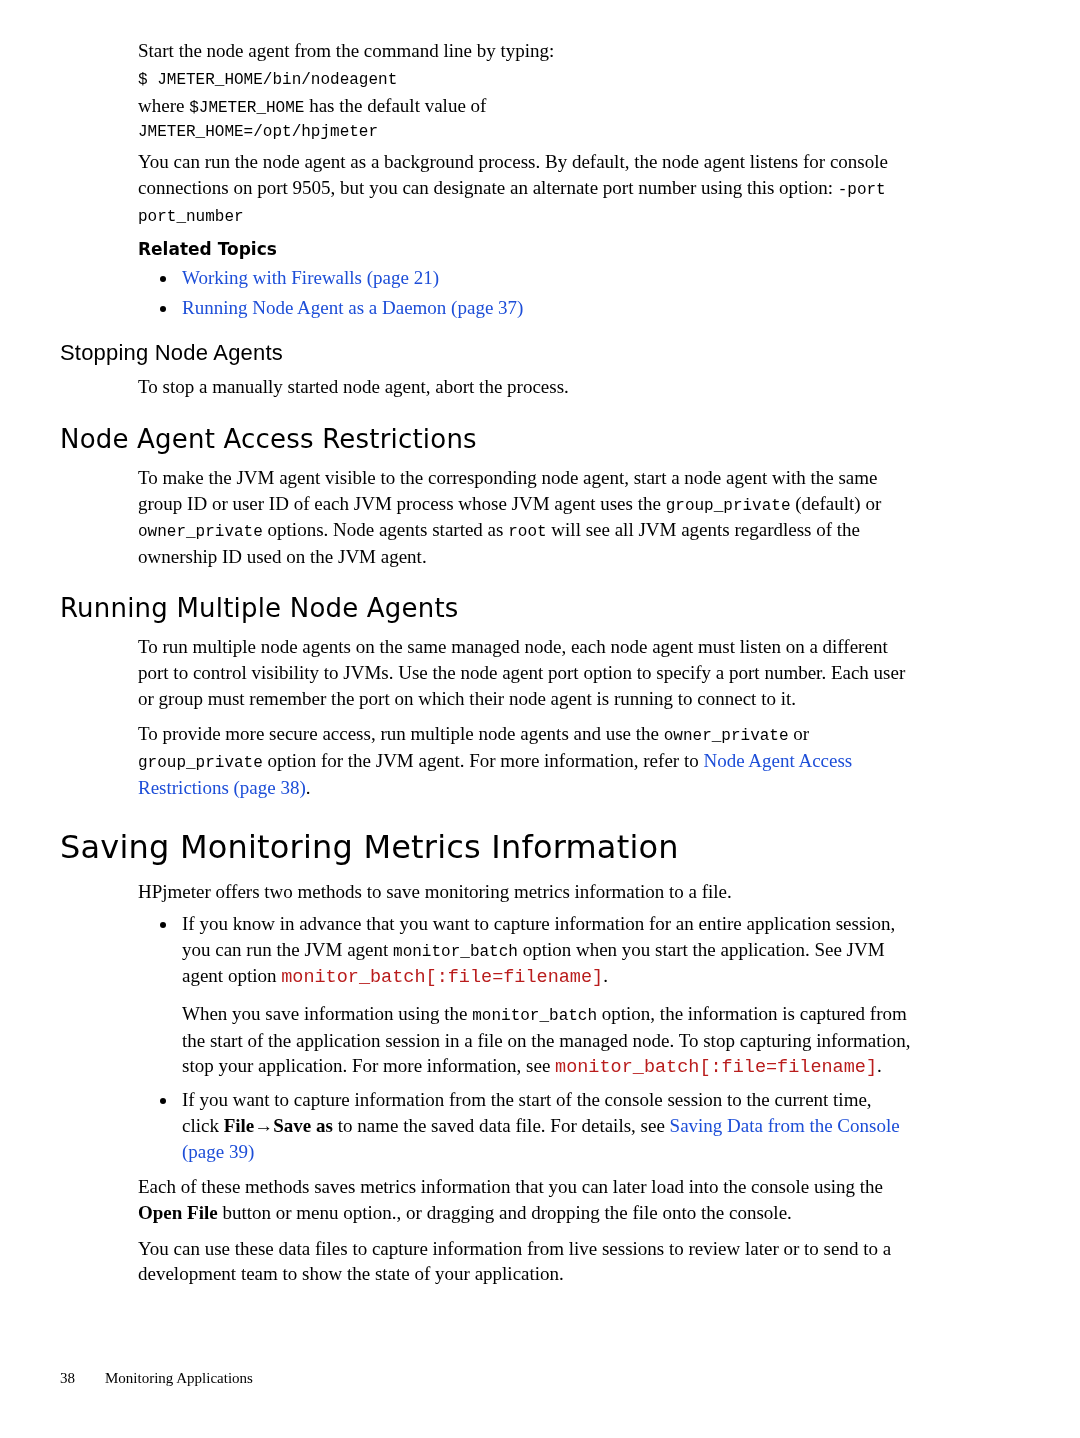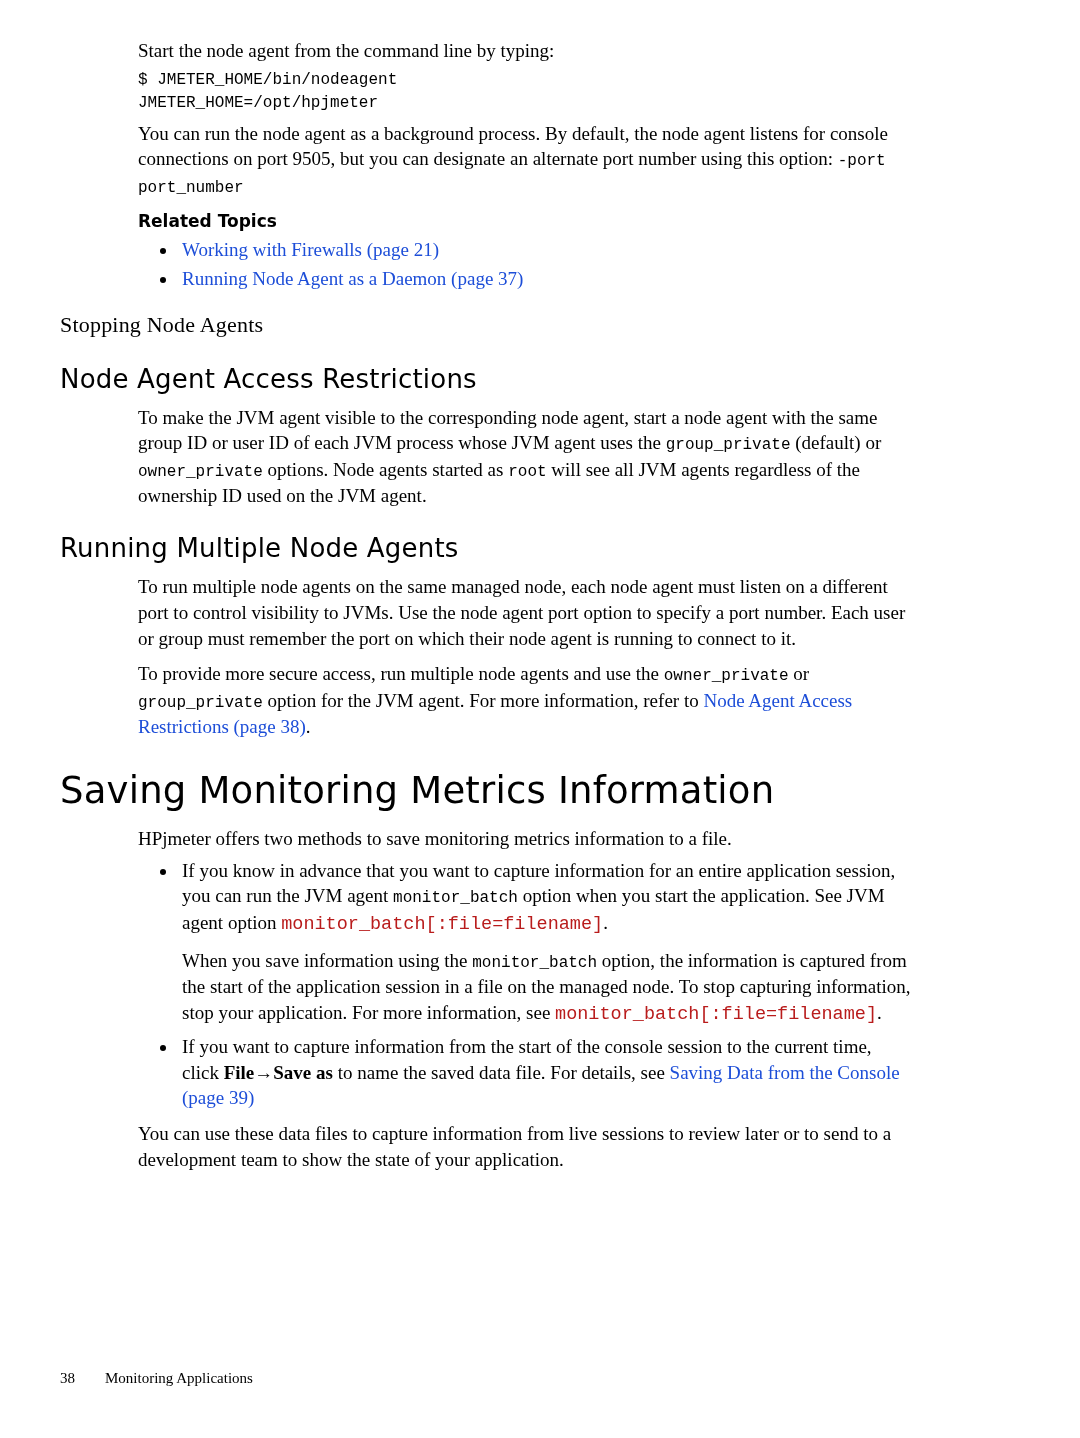--- a/index.html
+++ b/index.html
@@ -46,70 +46,76 @@
     margin-bottom: 4px;
     padding-left: 4px;
   }
   .link { color: #1d4ed8; }
   .link-mono {
     color: #b91c1c;
     font-family: "Courier New", Courier, monospace;
     font-size: 18.5px;
   }
   h3.sub3 {
-    font-family: Liberation Serif, serif;
+    font-family: Liberation Sans, sans-serif;
     font-weight: 400;
     font-size: 22px;
     margin: 18px 0 6px 0;
     letter-spacing: 0.2px;
   }
   h2.sub2 {
     font-family: "Trebuchet MS", "Lucida Grande", "DejaVu Sans", sans-serif;
     font-weight: 400;
     font-size: 26px;
     margin: 22px 0 8px 0;
     letter-spacing: 0.2px;
   }
   h1.sub1 {
     font-family: "Trebuchet MS", "Lucida Grande", "DejaVu Sans", sans-serif;
     font-weight: 400;
-    font-size: 37px;
+    font-size: 32px;
     margin: 26px 0 10px 0;
     letter-spacing: 0.2px;
   }
   .footer {
     position: absolute;
     bottom: 50px;
     left: 60px;
     font-size: 15px;
   }
   .footer .pnum { margin-right: 30px; }
   .bold { font-weight: 700; text-align: right; }
 </style>
 </head>
 <body>
 
 <div class="page">
 
   <div class="body-col">
     <p>Start the node agent from the command line by typing:</p>
     <p class="mono tight">$ JMETER_HOME/bin/nodeagent</p>
+    <p class="tight">
+      <span>where </span><span class="mono">$JMETER_HOME</span><span> has the default value of</span>
+    </p>
     <p class="mono">JMETER_HOME=/opt/hpjmeter</p>
     <p>
       <span>You can run the node agent as a background process. By default, the node agent listens for console connections on port 9505, but you can designate an alternate port number using this option: </span><span class="mono">-port port_number</span>
     </p>
 
     <div class="related-heading">Related Topics</div>
     <ul class="bullets">
       <li><span class="link">Working with Firewalls (page 21)</span></li>
       <li><span class="link">Running Node Agent as a Daemon (page 37)</span></li>
     </ul>
   </div>
 
   <h3 class="sub3">Stopping Node Agents</h3>
+  <div class="body-col">
+    <p>To stop a manually started node agent, abort the process.</p>
+  </div>
 
   <h2 class="sub2">Node Agent Access Restrictions</h2>
   <div class="body-col">
     <p>
       <span>To make the JVM agent visible to the corresponding node agent, start a node agent with the same group ID or user ID of each JVM process whose JVM agent uses the </span><span class="mono">group_private</span><span> (default) or </span><span class="mono">owner_private</span><span> options. Node agents started as </span><span class="mono">root</span><span> will see all JVM agents regardless of the ownership ID used on the JVM agent.</span>
     </p>
   </div>
 
   <h2 class="sub2">Running Multiple Node Agents</h2>
   <div class="body-col">
@@ -132,19 +138,22 @@
           <span>When you save information using the </span><span class="mono">monitor_batch</span><span> option, the information is captured from the start of the application session in a file on the managed node. To stop capturing information, stop your application. For more information, see </span><span class="link-mono">monitor_batch[:file=filename]</span><span>.</span>
         </p>
       </li>
       <li>
         <p>
           <span>If you want to capture information from the start of the console session to the current time, click </span><span class="bold">File</span><span>→</span><span class="bold">Save as</span><span> to name the saved data file. For details, see </span><span class="link">Saving Data from the Console (page 39)</span>
         </p>
       </li>
     </ul>
 
+    <p>
+      <span>Each of these methods saves metrics information that you can later load into the console using the </span><span class="bold">Open File</span><span> button or menu option., or dragging and dropping the file onto the console.</span>
+    </p>
     <p class="para-gap">You can use these data files to capture information from live sessions to review later or to send to a development team to show the state of your application.</p>
   </div>
 
   <div class="footer">
     <span class="pnum">38</span><span>Monitoring Applications</span>
   </div>
 </div>
 
 </body></html>

